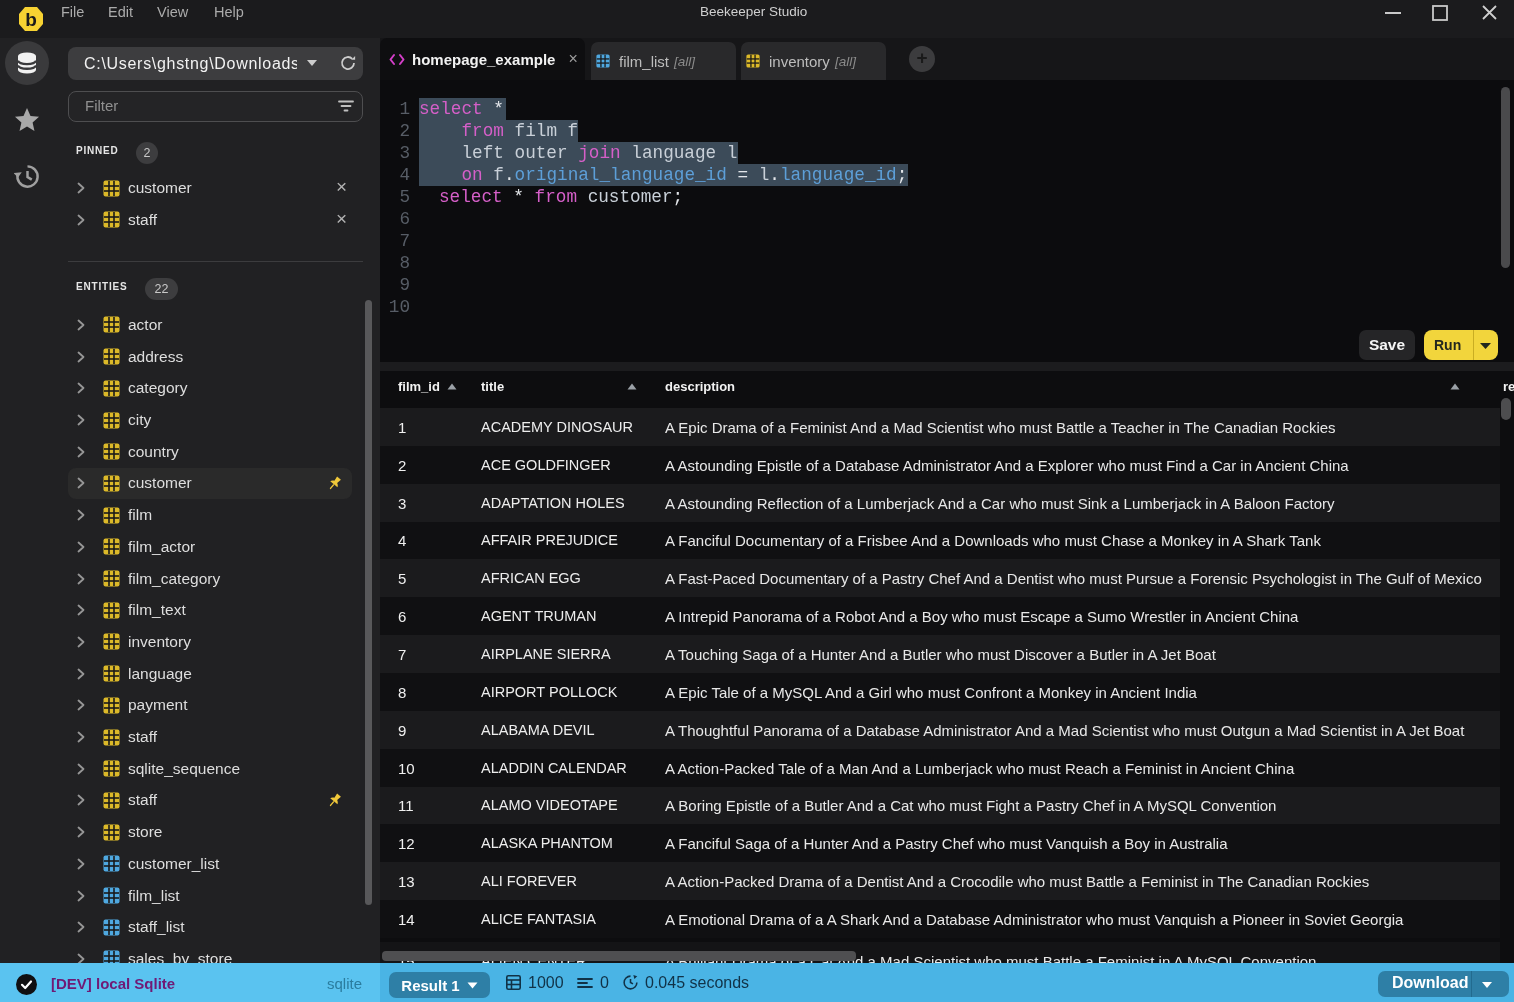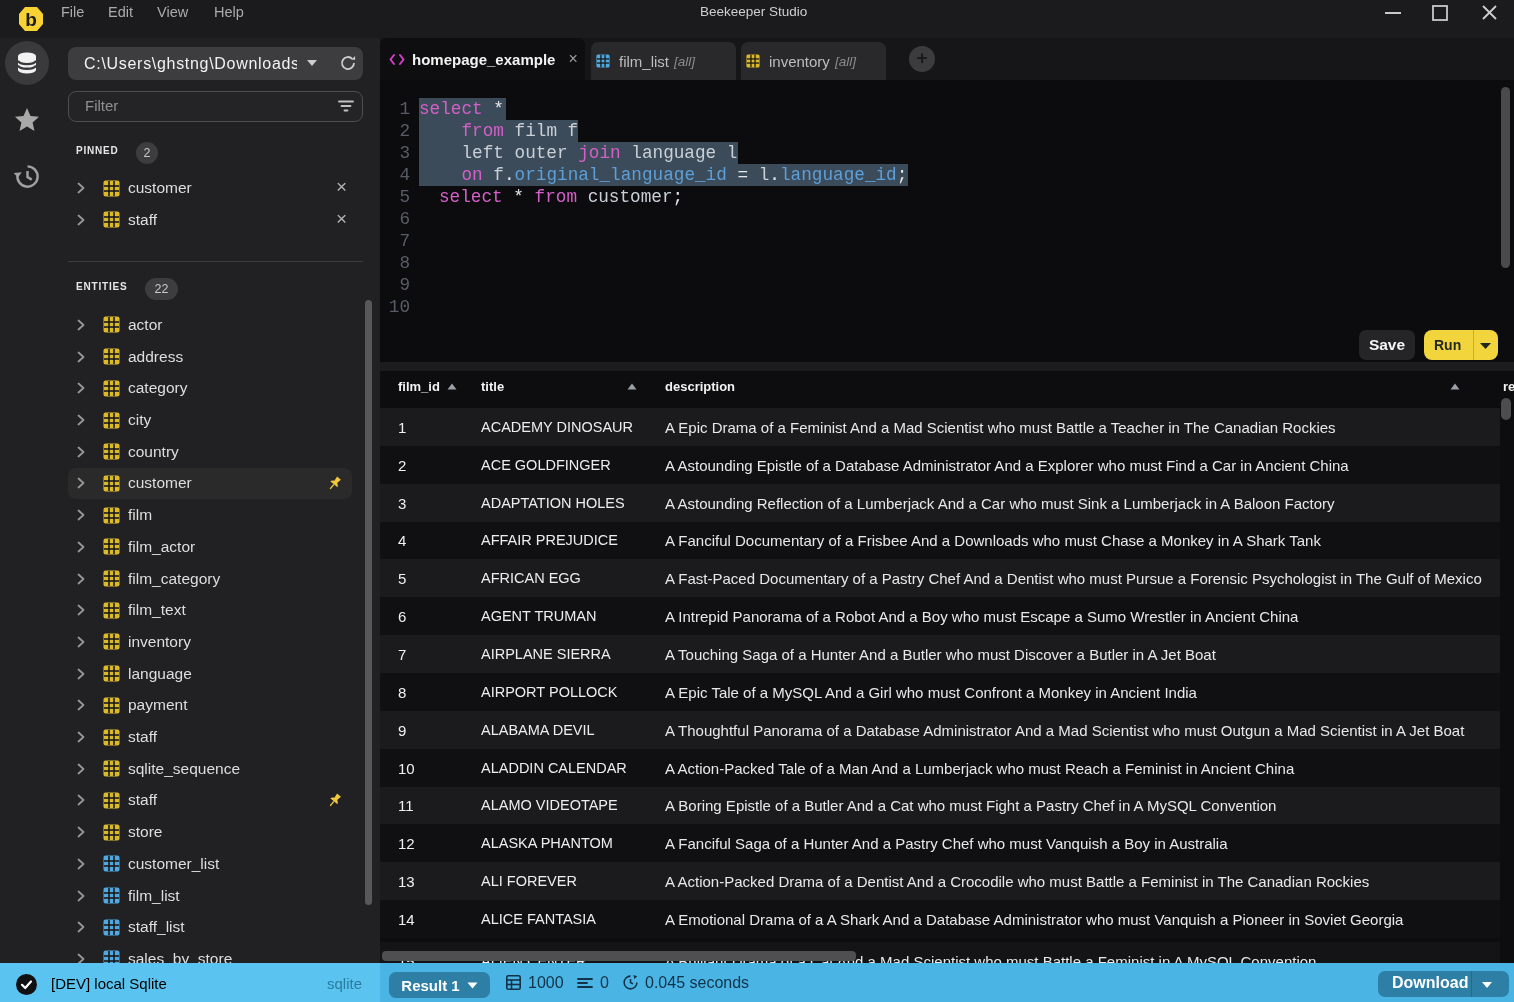--- a/index.html
+++ b/index.html
@@ -698,21 +698,21 @@
 
   <div class="abs" style="left:1121px;top:36px;width:10px;height:22px;background:#4d4d4f;border-radius:5px;"></div>
 </div>
 
 <div id="statusbar">
   <div class="lite"></div>
   <svg class="abs" style="left:16px;top:11px;" width="21" height="21" viewBox="0 0 21 21">
       <circle cx="10.5" cy="10.5" r="10.5" fill="#101012"></circle>
       <path d="M6 10.8 L9.2 14 L15 7.5" stroke="#fff" stroke-width="2.2" fill="none" stroke-linecap="round" stroke-linejoin="round"></path>
     </svg>
-  <span class="stxt" style="left:51px;font-weight:normal;font-size:15px;color:#000000;">[DEV] local Sqlite</span>
+  <span class="stxt" style="left:51px;font-weight:bold;font-size:15px;color:#701a75;">[DEV] local Sqlite</span>
   <span class="stxt" style="left:327px;color:#2a7c9e;font-size:15px;">sqlite</span>
   <div class="sbtn" style="left:389px;top:9px;width:101px;height:26px;font-size:15px;">Result 1 <svg style="margin-left:7px;" width="11" height="7" viewBox="0 0 11 7">
         <path d="M0.5 0.5 L5.5 6.5 L10.5 0.5 Z" fill="#fff"></path>
       </svg></div>
   <svg class="abs" style="left:506px;top:12px;" width="15" height="15" viewBox="0 0 15 15">
       <rect x="0.8" y="0.8" width="13.4" height="13.4" rx="1.5" fill="none" stroke="#113247" stroke-width="1.6"></rect>
       <line x1="0.8" y1="5" x2="14.2" y2="5" stroke="#113247" stroke-width="1.6"></line>
       <line x1="5.5" y1="5" x2="5.5" y2="14" stroke="#113247" stroke-width="1.6"></line>
       <line x1="0.8" y1="9.5" x2="14.2" y2="9.5" stroke="#113247" stroke-width="1.6"></line>
     </svg>

